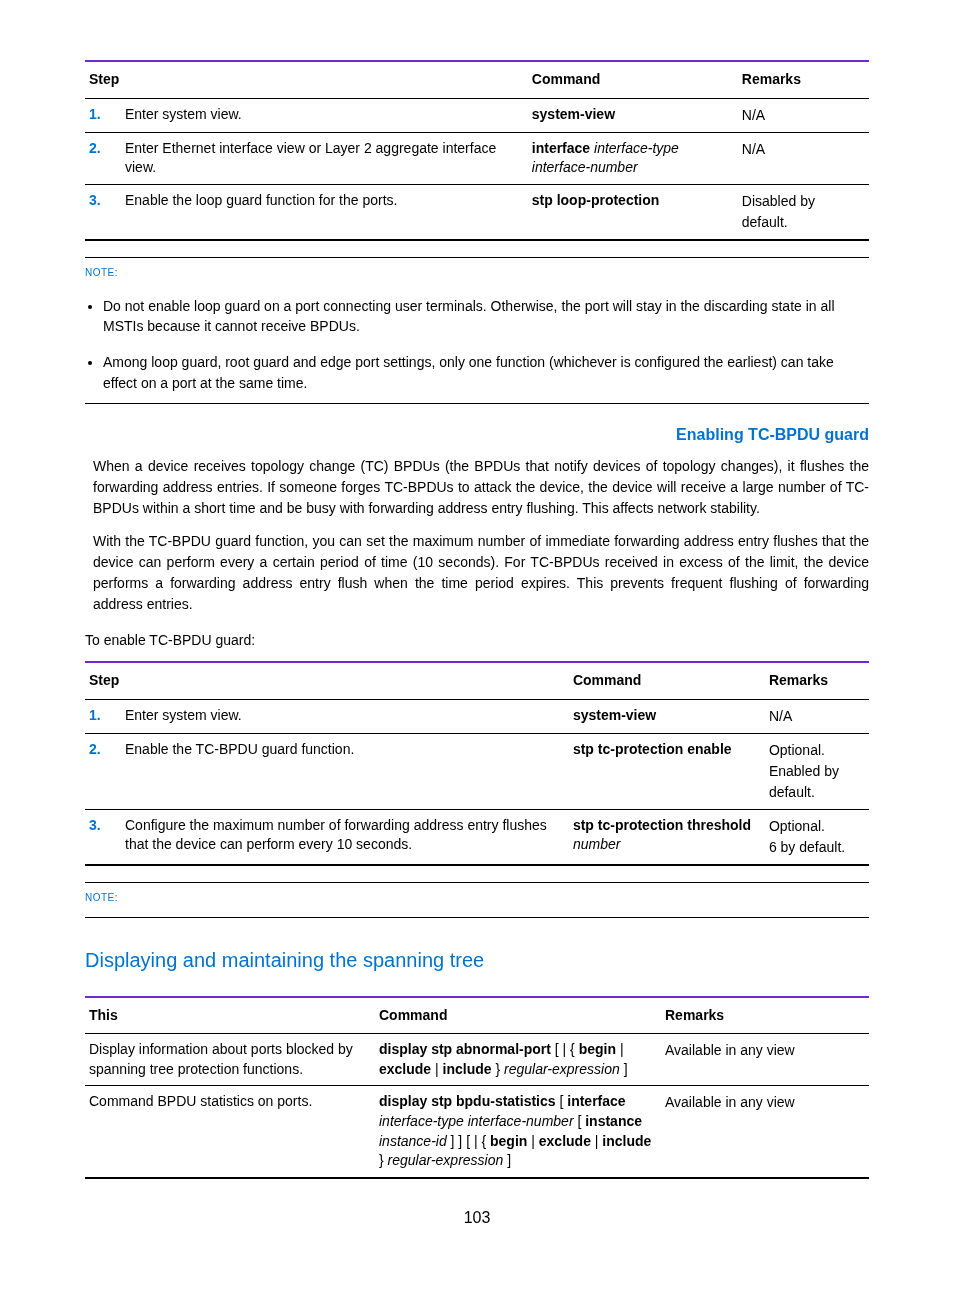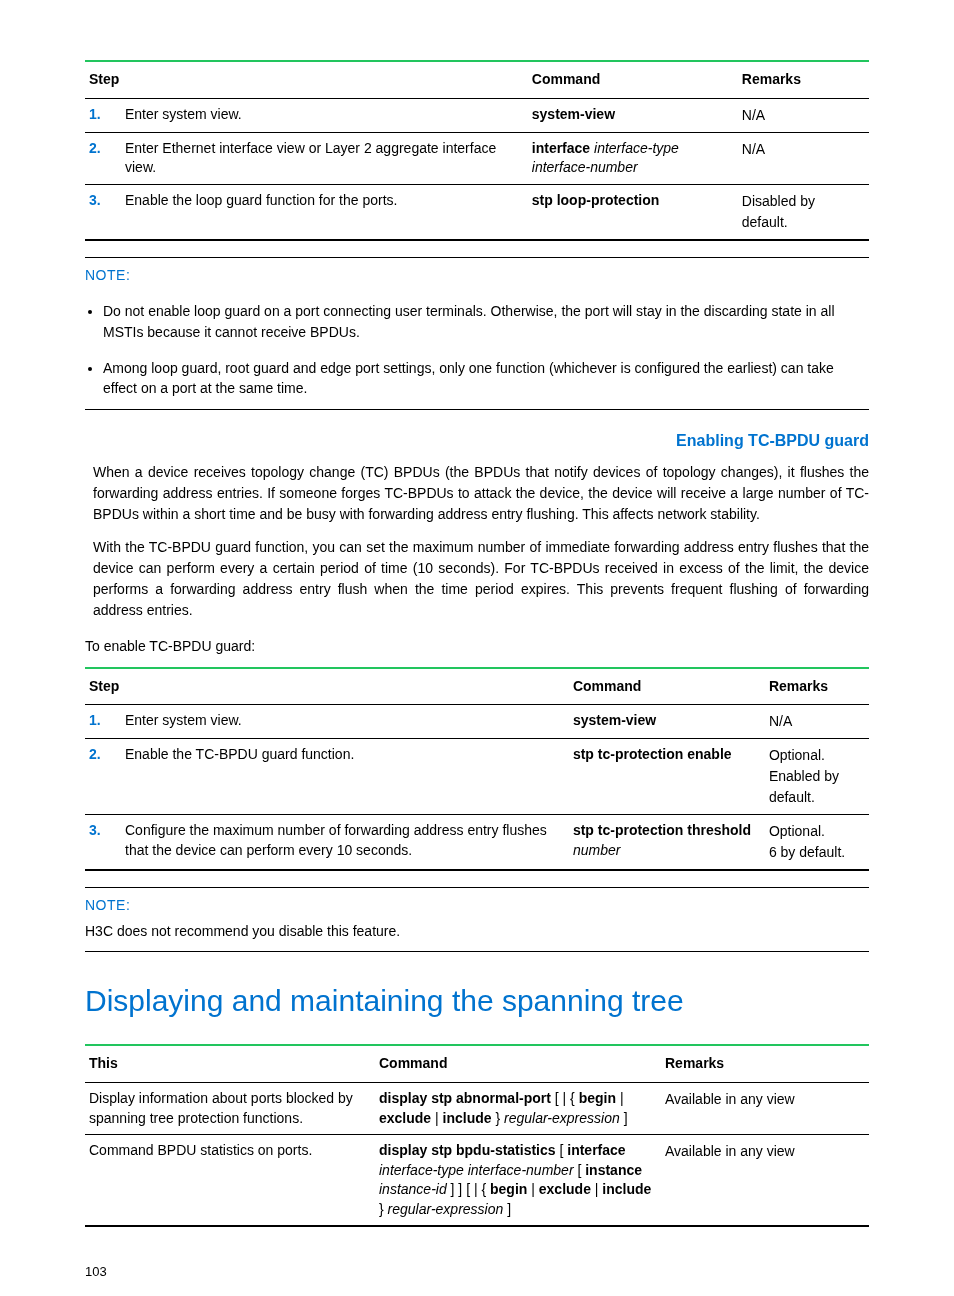--- a/index.html
+++ b/index.html
@@ -17,21 +17,21 @@
     border-collapse: collapse;
     margin-bottom: 10px;
   }
   table.proc th, table.proc td {
     text-align: left;
     vertical-align: top;
     padding: 6px 6px 6px 4px;
     font-size: 14px;
   }
   table.proc thead tr {
-    border-top: 2px solid #22c55e;
+    border-top: 2px solid #6d28d9;
     border-bottom: 1.5px solid #000;
   }
   table.proc tbody tr {
     border-bottom: 1px solid #000;
   }
   table.proc tbody tr:last-child {
     border-bottom: 2px solid #000;
   }
   table.proc th {
     font-weight: bold;
@@ -48,21 +48,21 @@
   .cmd-bold { font-weight: bold; text-align: center; }
   .cmd-ital { font-style: italic; }
   .note-box {
     border-top: 1px solid #000;
     border-bottom: 1px solid #000;
     padding: 8px 0 8px 0;
     margin: 16px 0 20px 0;
   }
   .note-label {
     color: #0073cf;
-    font-size: 14px;
+    font-size: 10px;
     margin: 0 0 4px 0;
     letter-spacing: 0.5px;
   }
   ul.note-list {
     margin: 4px 0 0 18px;
     padding: 0;
   }
   ul.note-list li {
     margin-bottom: 10px;
     line-height: 1.45;
@@ -80,28 +80,28 @@
     margin: 0 0 12px 8px;
     text-align: justify;
     line-height: 1.5;
   }
   p.lead {
     margin: 16px 0 10px 0;
   }
   h1.section {
     color: #0073cf;
     font-weight: normal;
-    font-size: 30px;
+    font-size: 20px;
     margin: 28px 0 22px 0;
   }
   .remarks-cell { line-height: 1.5; }
   .page-num {
-    text-align: left;
-    font-size: 13px;
-    margin-top: 36px;
+    text-align: center;
+    font-size: 16px;
+    margin-top: 28px;
   }
   .col-step1 { width: 306px; }
   .col-cmd1  { width: 200px; }
   .col-step2 { width: 278px; }
   .col-cmd2  { width: 186px; }
   .col-task  { width: 280px; }
   .col-cmd3  { width: 276px; }
   .note-body { margin: 6px 0 2px 0; }
 </style>
 </head>
@@ -175,21 +175,20 @@
         <td class="stepnum">3.</td>
         <td>Configure the maximum number of forwarding address entry flushes that the device can perform every 10 seconds.</td>
         <td><span class="cmd-bold">stp tc-protection threshold</span> <span class="cmd-ital">number</span></td>
         <td class="remarks-cell">Optional.<br>6 by default.</td>
       </tr>
     </tbody>
 </table>
 
 <div class="note-box">
   <div class="note-label">NOTE:</div>
-  <p class="note-body">H3C does not recommend you disable this feature.</p>
 </div>
 
 <h1 class="section">Displaying and maintaining the spanning tree</h1>
 
 <table class="proc">
   <thead>
     <tr>
       <th class="col-task">This</th>
       <th class="col-cmd3">Command</th>
       <th>Remarks</th>

